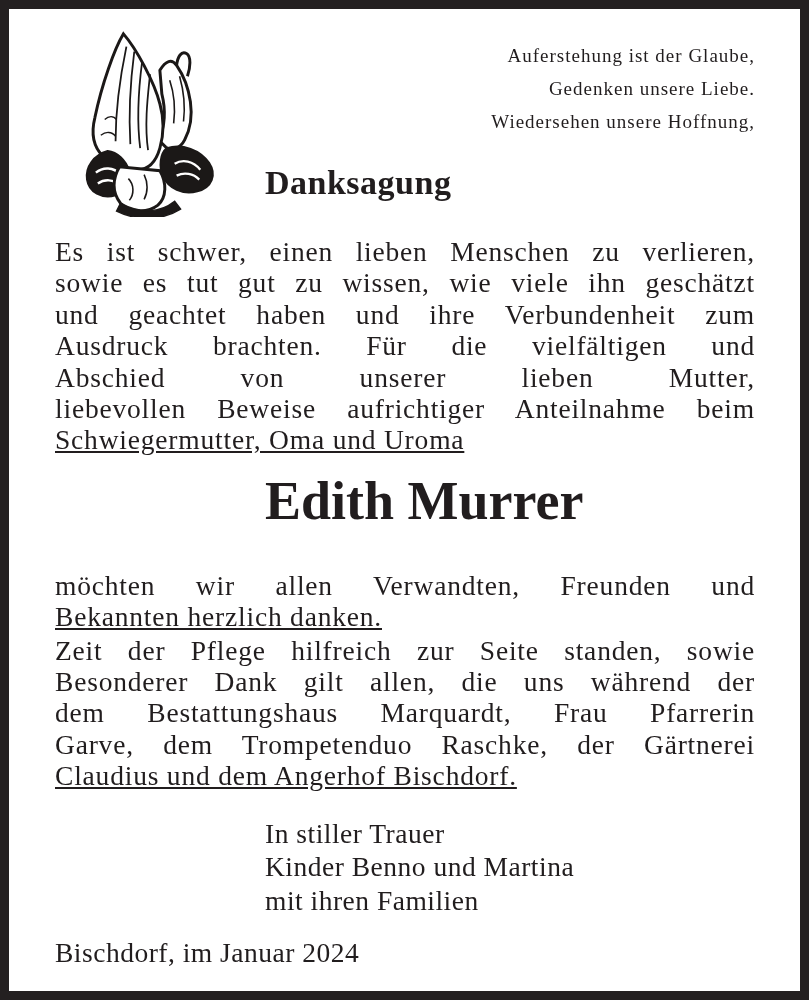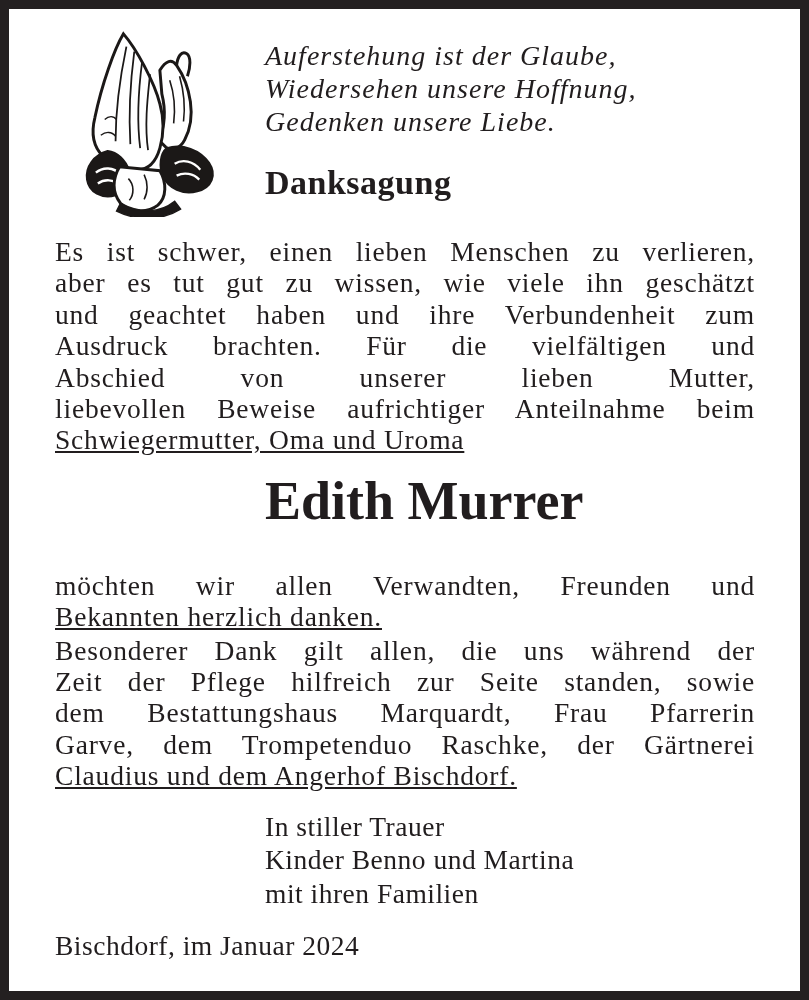--- a/index.html
+++ b/index.html
@@ -19,24 +19,24 @@
   .hands {
     position: absolute;
     left: 28px;
     top: 0;
     width: 138px;
     height: 192px;
   }
   .quote {
     margin-left: 210px;
     padding-top: 14px;
-    font-style: italic;
-    font-size: 28px;
+    font-size: 19px;
     line-height: 33px;
     letter-spacing: 1px;
+    text-align: right;
   }
   .heading {
     margin-left: 210px;
     margin-top: 27px;
     font-weight: bold;
     font-size: 34px;
     line-height: 36px;
     letter-spacing: 0.5px;
   }
   .para { margin-top: 21px; }
@@ -59,21 +59,21 @@
     font-weight: bold;
     font-size: 54px;
     line-height: 74px;
     letter-spacing: 0px;
     white-space: nowrap;
   }
   .para2 { margin-top: 32px; }
   .para3 { margin-top: 2px; }
   .signature {
     margin-left: 210px;
-    margin-top: 18px;
+    margin-top: 25px;
     font-size: 27.5px;
     line-height: 33.5px;
     letter-spacing: 0.5px;
   }
   .signature .bold { font-weight: normal; }
   .dateline {
     margin-top: 20px;
     font-size: 27.5px;
     line-height: 32px;
     letter-spacing: 0.5px;
@@ -103,47 +103,47 @@
       <path d="M46 156 C52 162 52 172 47 178 M62 152 C66 160 66 170 62 177" fill="none" stroke="#1b1817" stroke-width="1.6"></path>
 
       <path d="M85 125 C101 120 119 127 128 140 C136 152 131 165 116 169 C101 173 87 166 81 154 C77 143 78 131 85 125 Z" fill="#1b1817" stroke="#1b1817" stroke-width="2"></path>
       <path d="M93 141 C101 136 112 138 119 147 M95 153 C103 149 112 151 118 157" fill="none" stroke="#ffffff" stroke-width="2.4"></path>
 
       <path d="M38 181 C58 192 78 191 93 179 L99 187 C80 199 54 199 34 189 Z" fill="#1b1817" stroke="#1b1817" stroke-width="1.5"></path>
     </svg>
 
     <div class="quote">
       <div>Auferstehung ist der Glaube,</div>
+      <div>Gedenken unsere Liebe.</div>
       <div>Wiedersehen unsere Hoffnung,</div>
-      <div>Gedenken unsere Liebe.</div>
     </div>
 
     <div class="heading">Danksagung</div>
   </div>
 
   <div class="para">
     <div class="bodyline">Es ist schwer, einen lieben Menschen zu verlieren,</div>
-    <div class="bodyline">aber es tut gut zu wissen, wie viele ihn geschätzt</div>
+    <div class="bodyline">sowie es tut gut zu wissen, wie viele ihn geschätzt</div>
     <div class="bodyline">und geachtet haben und ihre Verbundenheit zum</div>
     <div class="bodyline">Ausdruck brachten. Für die vielfältigen und</div>
     <div class="bodyline">Abschied von unserer lieben Mutter,</div>
     <div class="bodyline">liebevollen Beweise aufrichtiger Anteilnahme beim</div>
     <div class="bodyline last">Schwiegermutter, Oma und Uroma</div>
   </div>
 
   <div class="name">Edith Murrer</div>
 
   <div class="para para2">
     <div class="bodyline">möchten wir allen Verwandten, Freunden und</div>
     <div class="bodyline last">Bekannten herzlich danken.</div>
   </div>
 
   <div class="para para3">
+    <div class="bodyline">Zeit der Pflege hilfreich zur Seite standen, sowie</div>
     <div class="bodyline">Besonderer Dank gilt allen, die uns während der</div>
-    <div class="bodyline">Zeit der Pflege hilfreich zur Seite standen, sowie</div>
     <div class="bodyline">dem Bestattungshaus Marquardt, Frau Pfarrerin</div>
     <div class="bodyline">Garve, dem Trompetenduo Raschke, der Gärtnerei</div>
     <div class="bodyline last">Claudius und dem Angerhof Bischdorf.</div>
   </div>
 
   <div class="signature">
     <div>In stiller Trauer</div>
     <div class="bold">Kinder Benno und Martina</div>
     <div class="bold">mit ihren Familien</div>
   </div>

